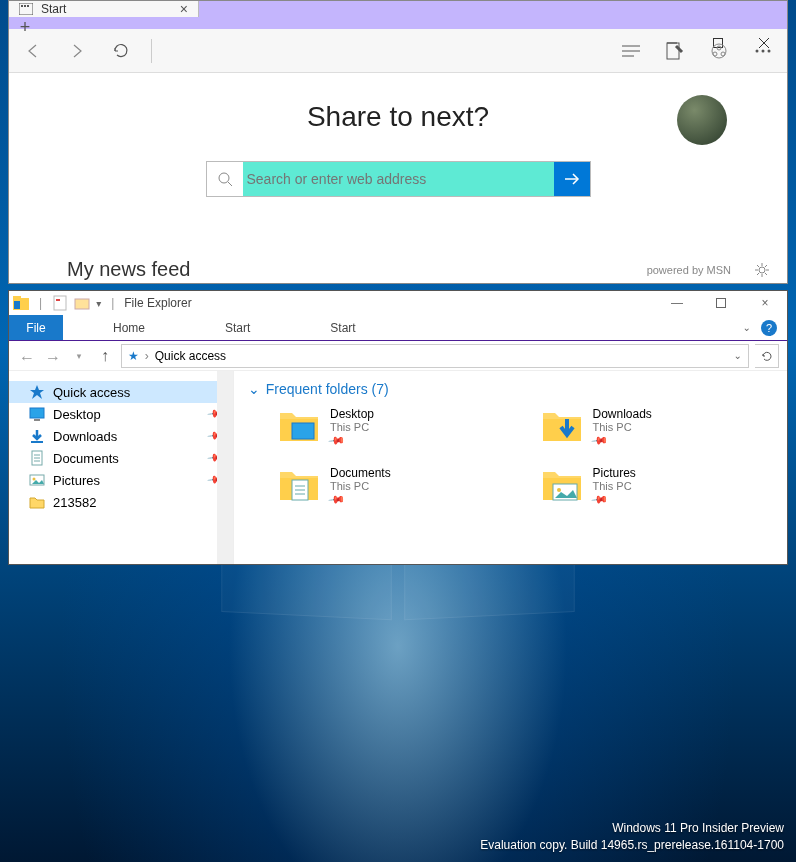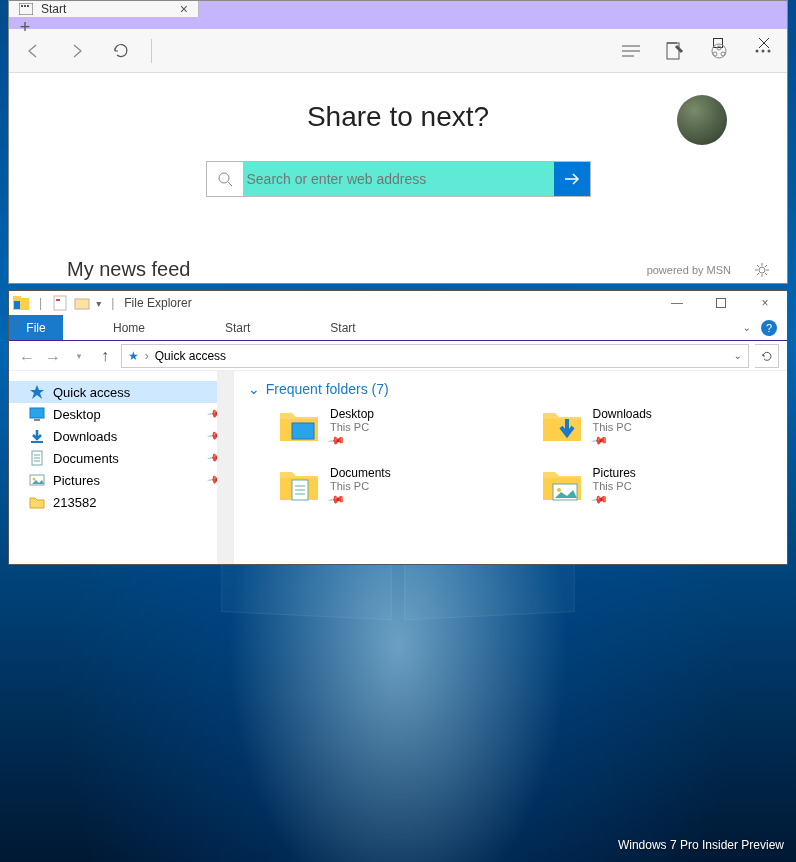--- a/index.html
+++ b/index.html
@@ -373,14 +373,15 @@
               </svg>
             </div>
             <div class="fe-item-text"><div>Pictures</div><div class="sub">This PC</div><div class="pin2">📌</div></div>
           </div>
         </div>
     </div>
   </div>
 </div>
 
 <div class="watermark">
-  <div>Windows 7 Pro Insider Preview</div>
+  <div>Windows 11 Pro Insider Preview</div>
+  <div>Evaluation copy. Build 14965.rs_prerelease.161104-1700</div>
 </div>
 
 </body></html>

